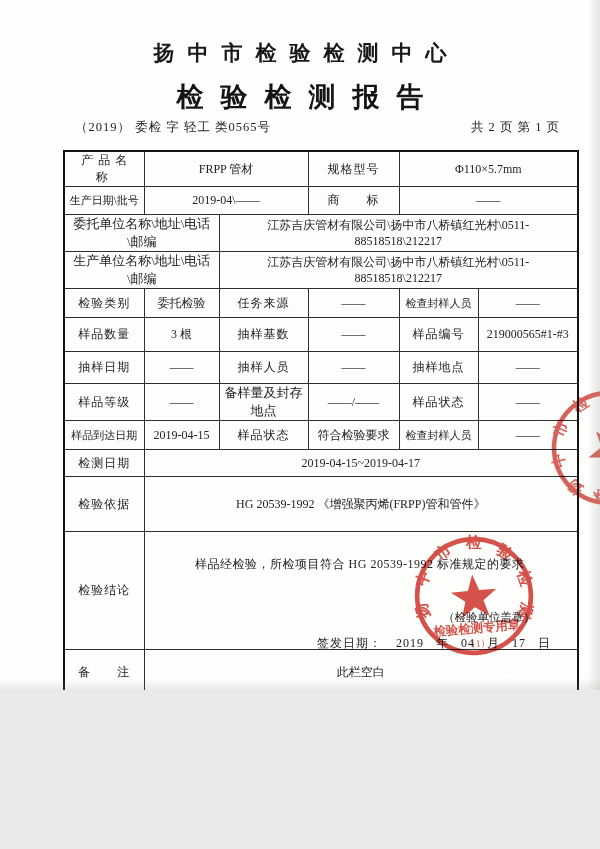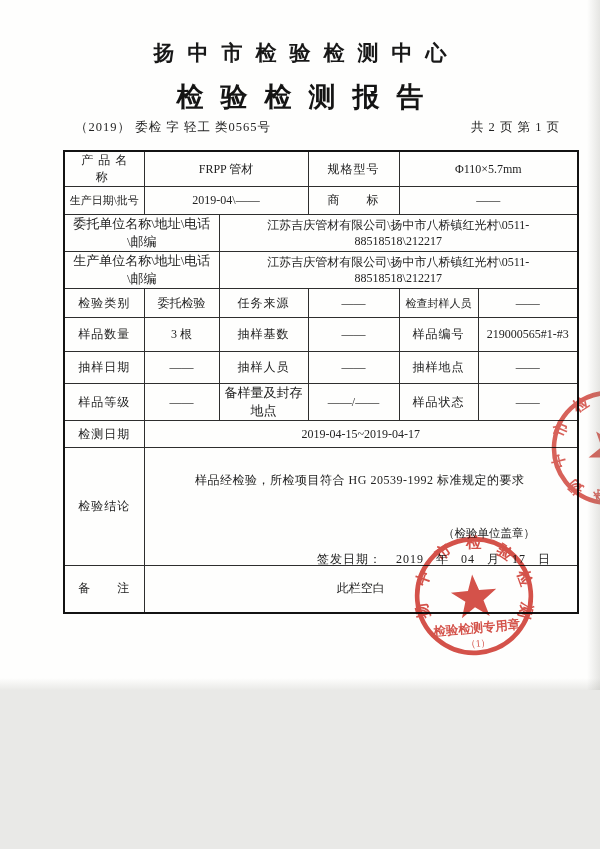--- a/index.html
+++ b/index.html
@@ -129,24 +129,36 @@
       <td>——</td>
     </tr>
     <tr class="g3">
       <td class="lab">样品等级</td>
       <td>——</td>
       <td class="lab sm">备样量及封存地点</td>
       <td>——/——</td>
       <td class="lab">样品状态</td>
       <td>——</td>
     </tr>
+    <tr class="g4">
+      <td class="lab xs">样品到达日期</td>
+      <td>2019-04-15</td>
+      <td class="lab">样品状态</td>
+      <td>符合检验要求</td>
+      <td class="lab xs">检查封样人员</td>
+      <td>——</td>
+    </tr>
 
     <tr class="tr10">
       <td class="lab">检测日期</td>
       <td colspan="5">2019-04-15~2019-04-17</td>
+    </tr>
+    <tr class="tr11">
+      <td class="lab">检验依据</td>
+      <td colspan="5" class="left basis">HG 20539-1992 《增强聚丙烯(FRPP)管和管件》</td>
     </tr>
     <tr class="tr12">
       <td class="lab">检验结论</td>
       <td colspan="5" class="conclusion">
         <div class="conclusion-text">样品经检验，所检项目符合 HG 20539-1992 标准规定的要求</div>
         <div class="seal-hint">（检验单位盖章）</div>
         <div class="issue-line">
           <span>签发日期：</span><span class="dt">2019 年 04 月 17 日</span>
         </div>
       </td>

